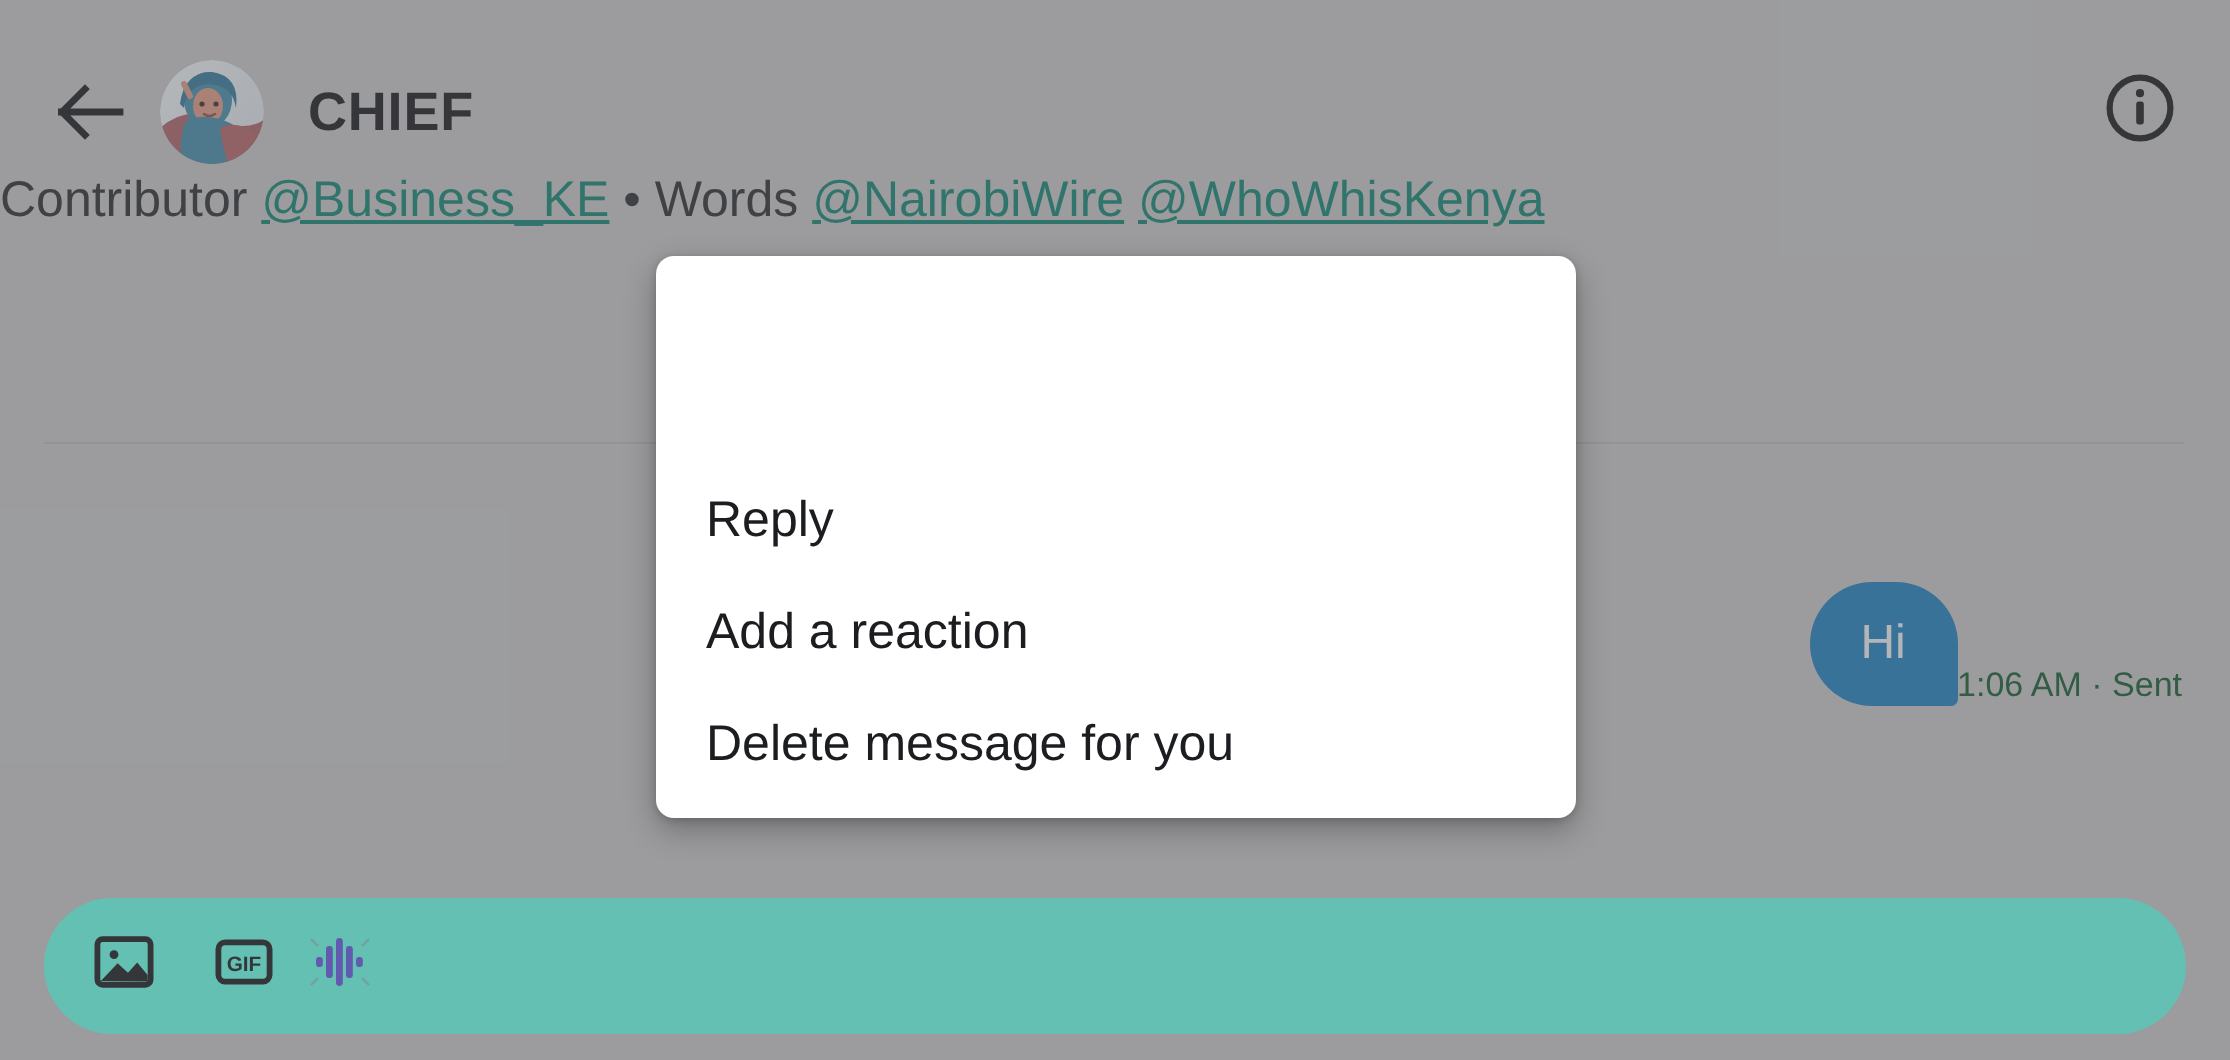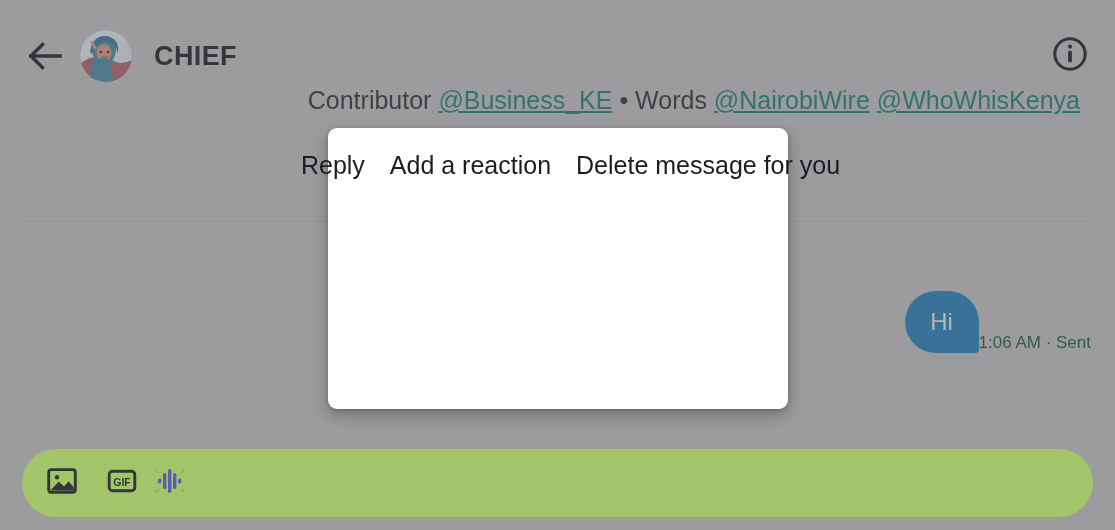--- a/index.html
+++ b/index.html
@@ -45,21 +45,21 @@
     width:46px; height:46px;
     display:flex; align-items:center; justify-content:center;
     cursor:pointer;
   }
 
   
   .convo { position:absolute; left:0; top:86px; width:1115px; bottom:62px; }
 
   .clipped-text {
     position:absolute; left:0; top:0; width:1080px;
-    text-align:right;
+    text-align:left;
     font-size:25px; color:#26292c;
     white-space:nowrap;
     letter-spacing:0px;
   }
   .clipped-text a {
     color:#11776a; text-decoration:underline;
     text-underline-offset:2px;
   }
   .clipped-text .sep { color:#26292c; }
 
@@ -85,21 +85,21 @@
   }
   .meta {
     margin-top:12px; margin-right:2px;
     font-size:17px; color:#14532d; white-space:nowrap;
   }
 
   
   .composer {
     position:absolute; left:22px; bottom:13px;
     width:1071px; height:68px;
-    background:#bef264;
+    background:#5eead4;
     border-radius:34px;
     display:flex; align-items:center;
   }
   .comp-icon {
     width:44px; height:44px; margin-left:18px;
     display:flex; align-items:center; justify-content:center;
     flex:0 0 auto; cursor:pointer;
   }
   .comp-icon.gif { margin-left:16px; }
   .comp-placeholder {
@@ -121,22 +121,22 @@
   }
 
   
   .ctx-menu {
     position:absolute; left:328px; top:128px;
     width:460px; height:281px;
     background:#ffffff;
     border-radius:9px;
     box-shadow:0 6px 16px rgba(0,0,0,0.28), 0 1px 4px rgba(0,0,0,0.18);
     padding:9px 0 9px 0;
-    display:flex; flex-direction:row;
-    justify-content:center;
+    display:flex; flex-direction:column;
+    justify-content:flex-end;
   }
   .ctx-item {
     height:56px;
     display:flex; align-items:center;
     padding-left:25px;
     font-size:25px; color:#1b1d20;
     cursor:pointer; white-space:nowrap;
   }
 </style>
 </head>

